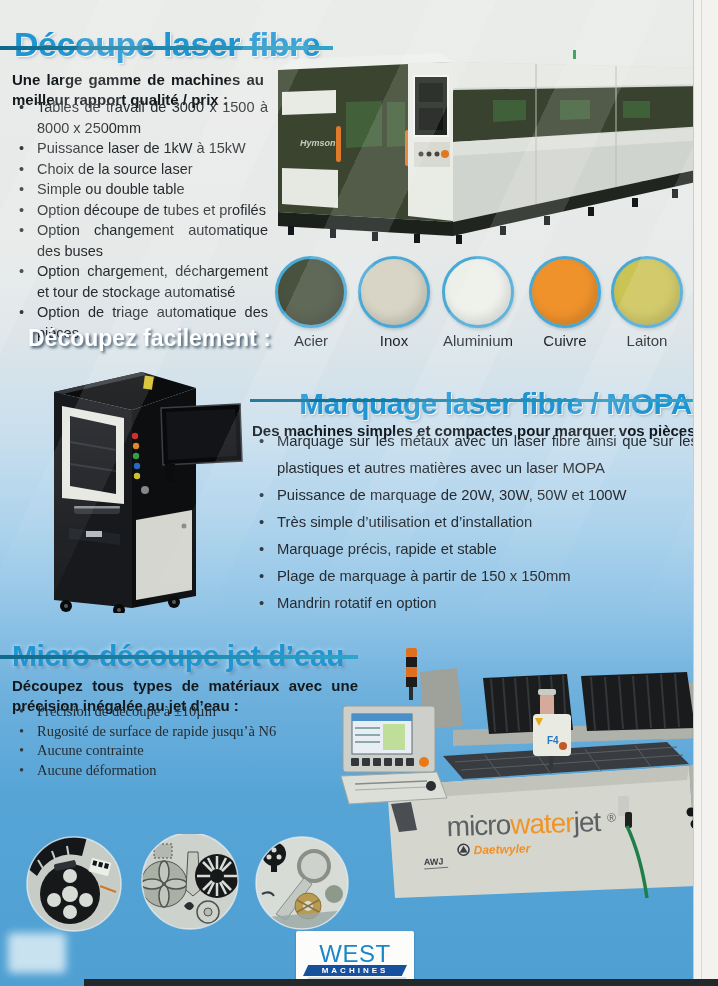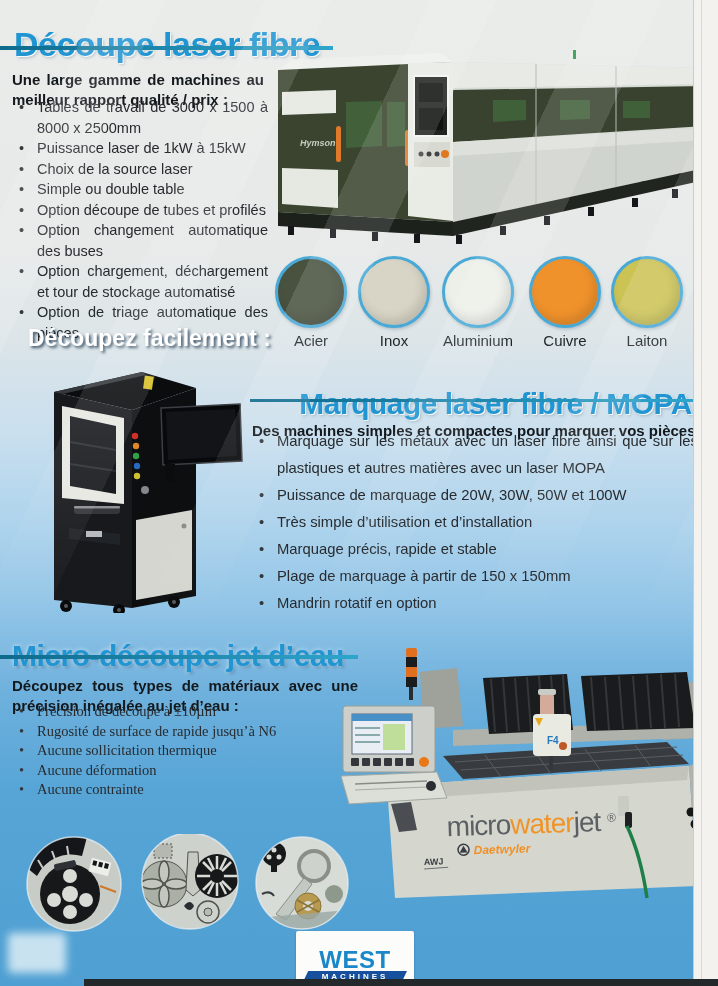--- a/index.html
+++ b/index.html
@@ -62,21 +62,21 @@
   .ph4{left:12px;top:834px;width:345px;height:100px;}
 
   
   .sys-blur{position:absolute;left:8px;top:933px;width:58px;height:40px;z-index:4;
     background:#cfe6f2;filter:blur(4px);opacity:.95;border-radius:4px;}
   .sys-text{position:absolute;left:62px;top:928px;font-size:43px;font-style:italic;
     letter-spacing:-1px;color:#141414;z-index:4;}
   .sys-text .ini{color:#3fa8dc;}
   .west-card{position:absolute;left:296px;top:931px;width:118px;height:50px;background:#fcfcfa;
     border-radius:2px;box-shadow:0 1px 2px rgba(20,40,70,.35);z-index:4;text-align:center;overflow:hidden;}
-  .west-name{font-size:24px;font-weight:bold;color:#1987c8;letter-spacing:.5px;line-height:22px;margin-top:18px;}
+  .west-name{font-size:24px;font-weight:normal;color:#1987c8;letter-spacing:.5px;line-height:22px;margin-top:12px;}
   .west-banner{margin:0 7px;background:#17519e;clip-path:polygon(5% 0,100% 0,95% 100%,0 100%);
     color:#fff;font-size:8px;font-weight:bold;letter-spacing:3px;line-height:11px;}
   .west-reflect{margin:1px 7px 0;background:#b9c9de;clip-path:polygon(0 0,95% 0,100% 100%,5% 100%);
     color:#5a7ab0;font-size:8px;font-weight:bold;letter-spacing:3px;line-height:11px;
     transform:scaleY(-1);opacity:.55;}
   .bottom-strip{position:absolute;left:84px;top:979px;width:634px;height:7px;background:#23282a;z-index:7;}
 </style>
 </head>
 <body>
 
@@ -230,23 +230,22 @@
       <circle cx="95" cy="252" r="2" fill="#55595d"></circle>
       <circle cx="150" cy="244" r="2" fill="#55595d"></circle>
   </svg>
 
   <h2 class="sec-title t3">Micro-découpe jet d’eau</h2>
   <div class="rule r3"></div>
   <p class="intro i3">Découpez tous types de matériaux avec une précision inégalée au jet d’eau :</p>
   <ul class="blist l3">
     <li>Précision de découpe à ±10µm</li>
     <li>Rugosité de surface de rapide jusqu’à N6</li>
-    <li>Aucune sollicitation thermique</li>
+    <li>Aucune contrainte</li>
     <li>Aucune déformation</li>
-    <li>Aucune contrainte</li>
   </ul>
 
   <svg class="photo ph3" viewBox="0 0 383 270">
 
     <rect x="74" y="52" width="4" height="14" fill="#2a2c2e"></rect>
     <rect x="71" y="43" width="11" height="10" fill="#1a1c1e"></rect>
     <rect x="71" y="33" width="11" height="10" fill="#e07020"></rect>
     <rect x="71" y="23" width="11" height="10" fill="#1a1c1e"></rect>
     <rect x="71" y="14" width="11" height="9" rx="2" fill="#e07020"></rect>
 

